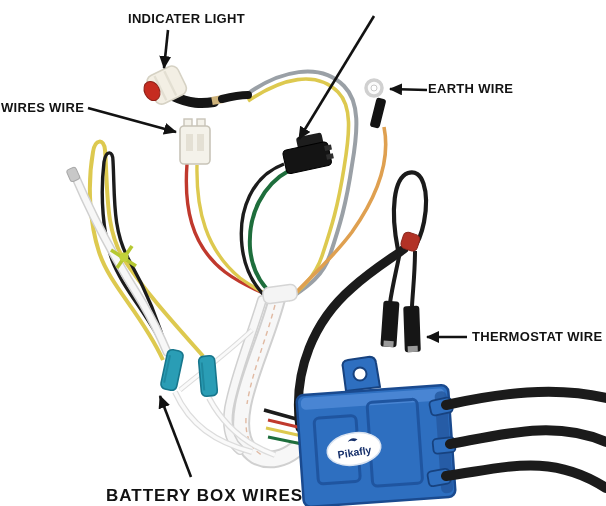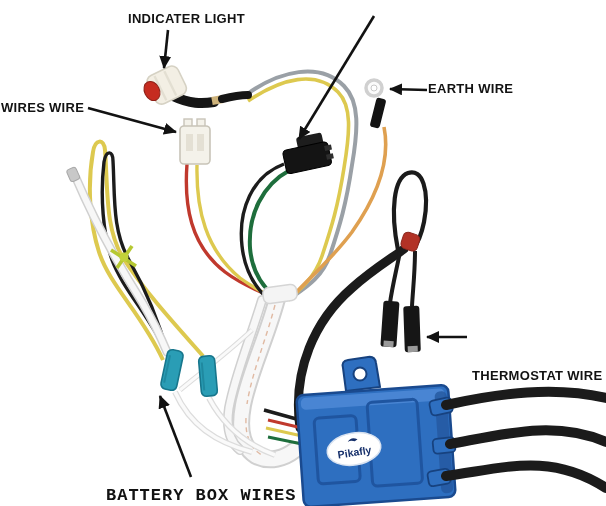--- a/index.html
+++ b/index.html
@@ -5,21 +5,21 @@
   html,body{margin:0;padding:0;background:#fff;}
   .stage{
     position:relative;width:606px;height:506px;background:#ffffff;
     overflow:hidden;font-family:"Liberation Sans",sans-serif;
   }
   .photo-svg{position:absolute;left:0;top:0;}
   .label{
     position:absolute;font-weight:700;font-size:13px;color:#121212;
     letter-spacing:.3px;white-space:nowrap;user-select:none;
   }
-  .label.lg{font-size:17px;letter-spacing:1px;font-family:Liberation Mono, monospace;}
+  .label.lg{font-size:17px;letter-spacing:1px;}
   .arrow{stroke:#121212;stroke-width:2.6;fill:none;}
 </style>
 </head>
 <body>
 
 <div class="stage">
 
 <svg class="photo-svg" width="606" height="506" viewBox="0 0 606 506">
   <defs>
     <marker id="ah" markerUnits="userSpaceOnUse" markerWidth="15" markerHeight="13" refX="12" refY="6" orient="auto">
@@ -182,16 +182,16 @@
     <line class="arrow" x1="427" y1="90" x2="390" y2="89" marker-end="url(#ah)"></line>
     <line class="arrow" x1="88" y1="108" x2="176" y2="132" marker-end="url(#ah)"></line>
     <line class="arrow" x1="467" y1="337" x2="427" y2="337" marker-end="url(#ah)"></line>
     <line class="arrow" x1="191" y1="477" x2="160" y2="396" marker-end="url(#ah)"></line>
   </g>
 </svg>
 
 <div class="label" style="left:128px;top:11px;">INDICATER LIGHT</div>
 <div class="label" style="left:428px;top:81px;">EARTH WIRE</div>
 <div class="label" style="left:1px;top:100px;">WIRES WIRE</div>
-<div class="label" style="left:472px;top:329px;margin-top:39px;">THERMOSTAT WIRE</div>
+<div class="label" style="left:472px;top:329px;">THERMOSTAT WIRE</div>
 <div class="label lg" style="left:106px;top:486px;">BATTERY BOX WIRES</div>
 
 </div>
 
 </body></html>

